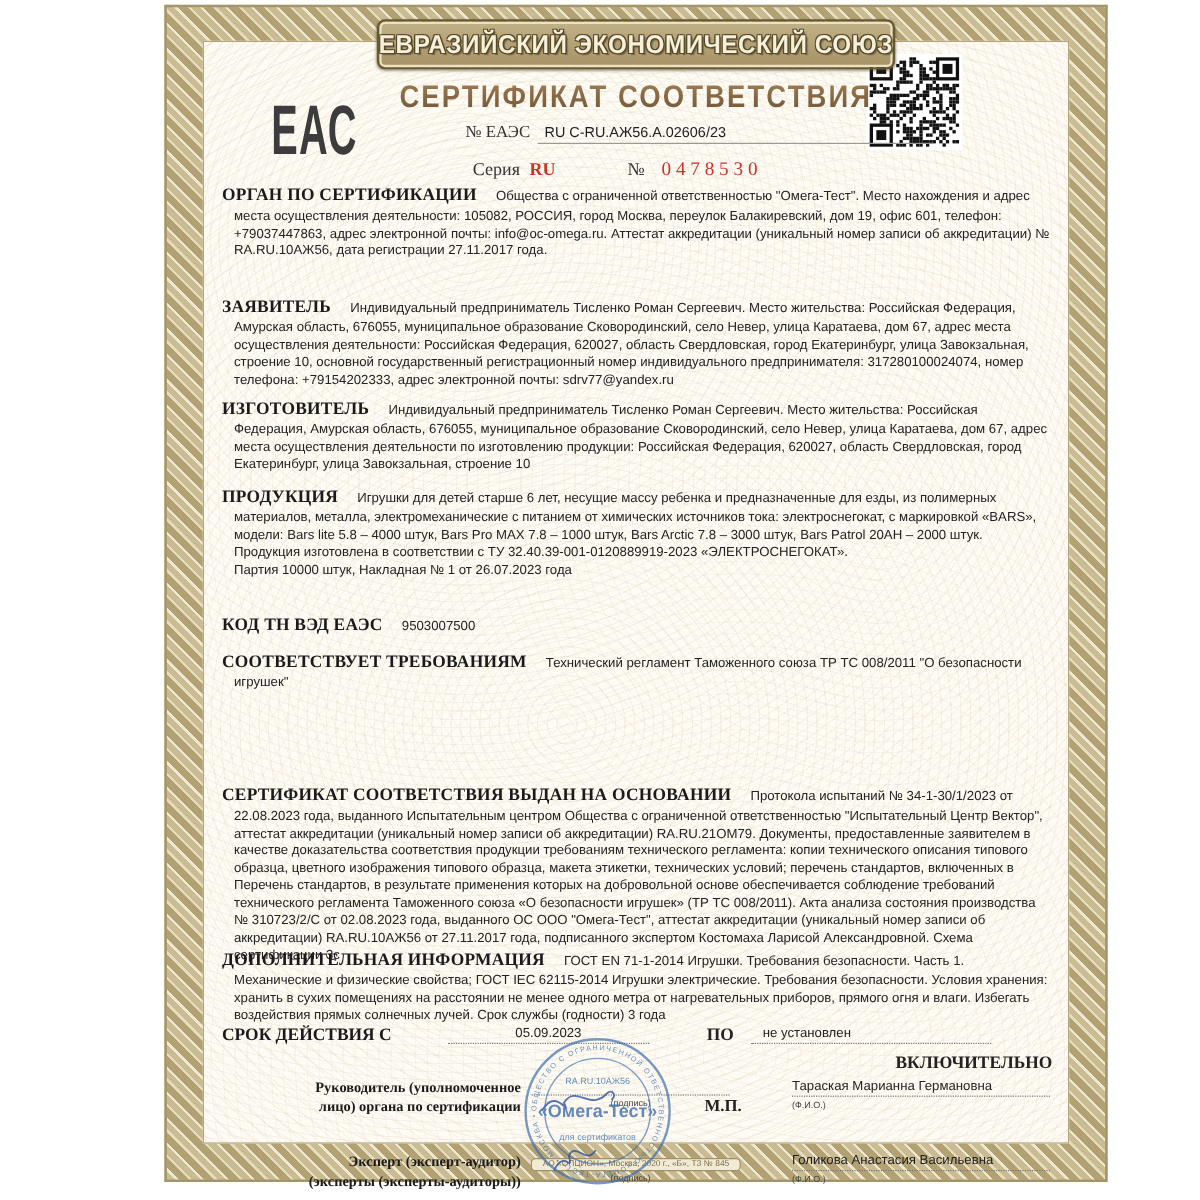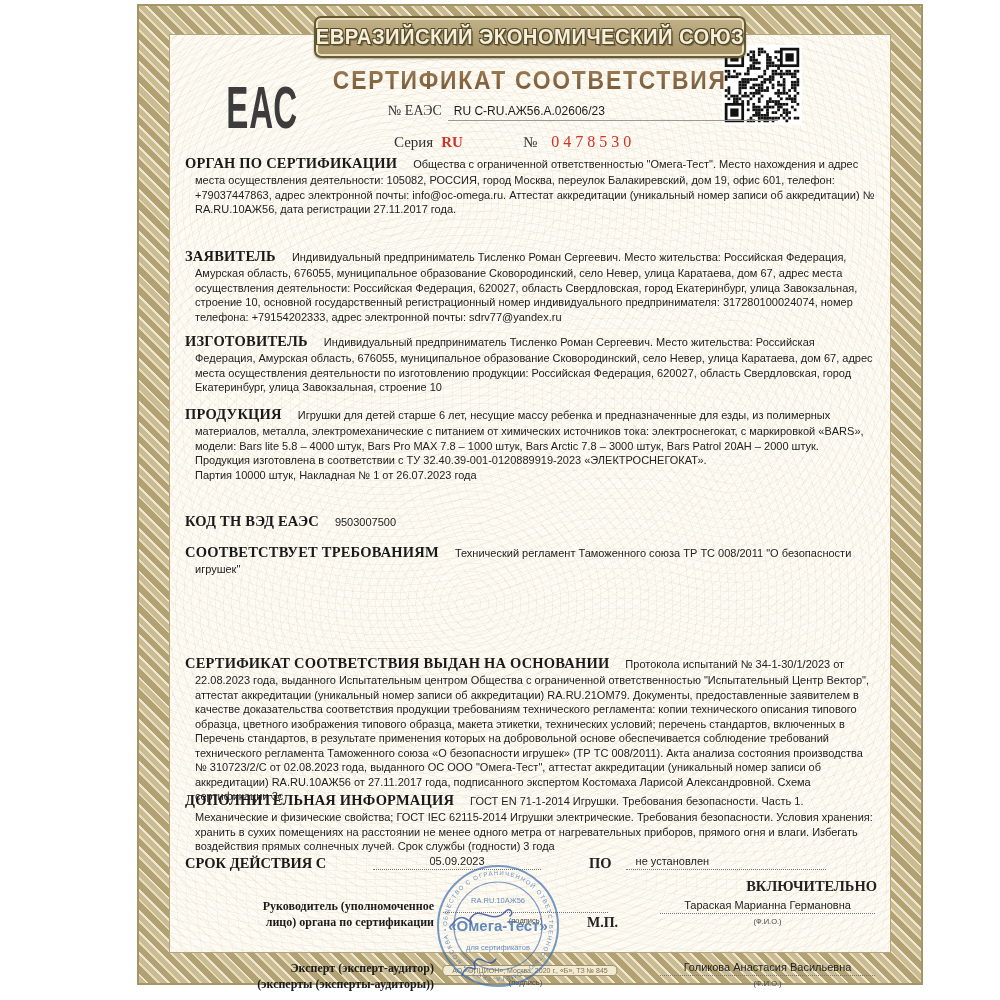--- a/index.html
+++ b/index.html
@@ -76,21 +76,21 @@
   .validity .incl { font-family:"Liberation Serif",serif; font-weight:700; font-size:14.5px; margin-top:6px;text-align:right; }
 
   .sig-row { position:absolute; left:15px; right:13px; height:40px; }
   .sig-row1 { top:864px; }
   .sig-row2 { top:926px; }
   .role { position:absolute; left:14px; width:235px; font-family:"Liberation Serif",serif; font-weight:700; font-size:12px; color:#1a1a1a; line-height:1.3;text-align:right; }
   .sigline { position:absolute; left:258px; width:165px; text-align:center; }
   .sigline .line { display:block; border-bottom:1px dotted #777; height:14px; }
   .cap { font-size:7.5px; color:#444; }
   .mp { position:absolute; left:402px; top:16px; font-family:"Liberation Serif",serif; font-weight:700; font-size:14px; }
-  .namecol { position:absolute; right:2px; width:215px; text-align:center; }
+  .namecol { position:absolute; right:2px; width:215px; }
   .namecol .nm { font-size:11px; display:block; padding-bottom:2px; border-bottom:1px dotted #777; }
 
   .stamp { position:absolute; left:248px; top:818px; width:160px; height:150px; z-index:6; opacity:.88; }
 
   .footer-pill { position:absolute; left:50%; bottom:7px; transform:translateX(-50%); z-index:5;
           background:#f2ebd4; border:1px solid #a39068; border-radius:4px;
           font-size:7px; color:#7d6f4a; padding:1px 9px; white-space:nowrap; }
 </style>
 </head>
 <body>

